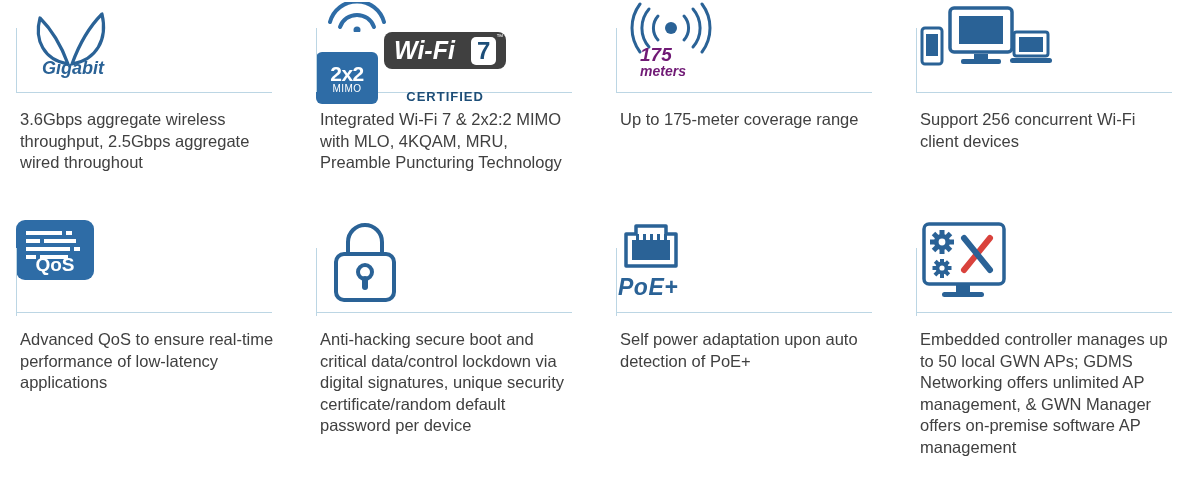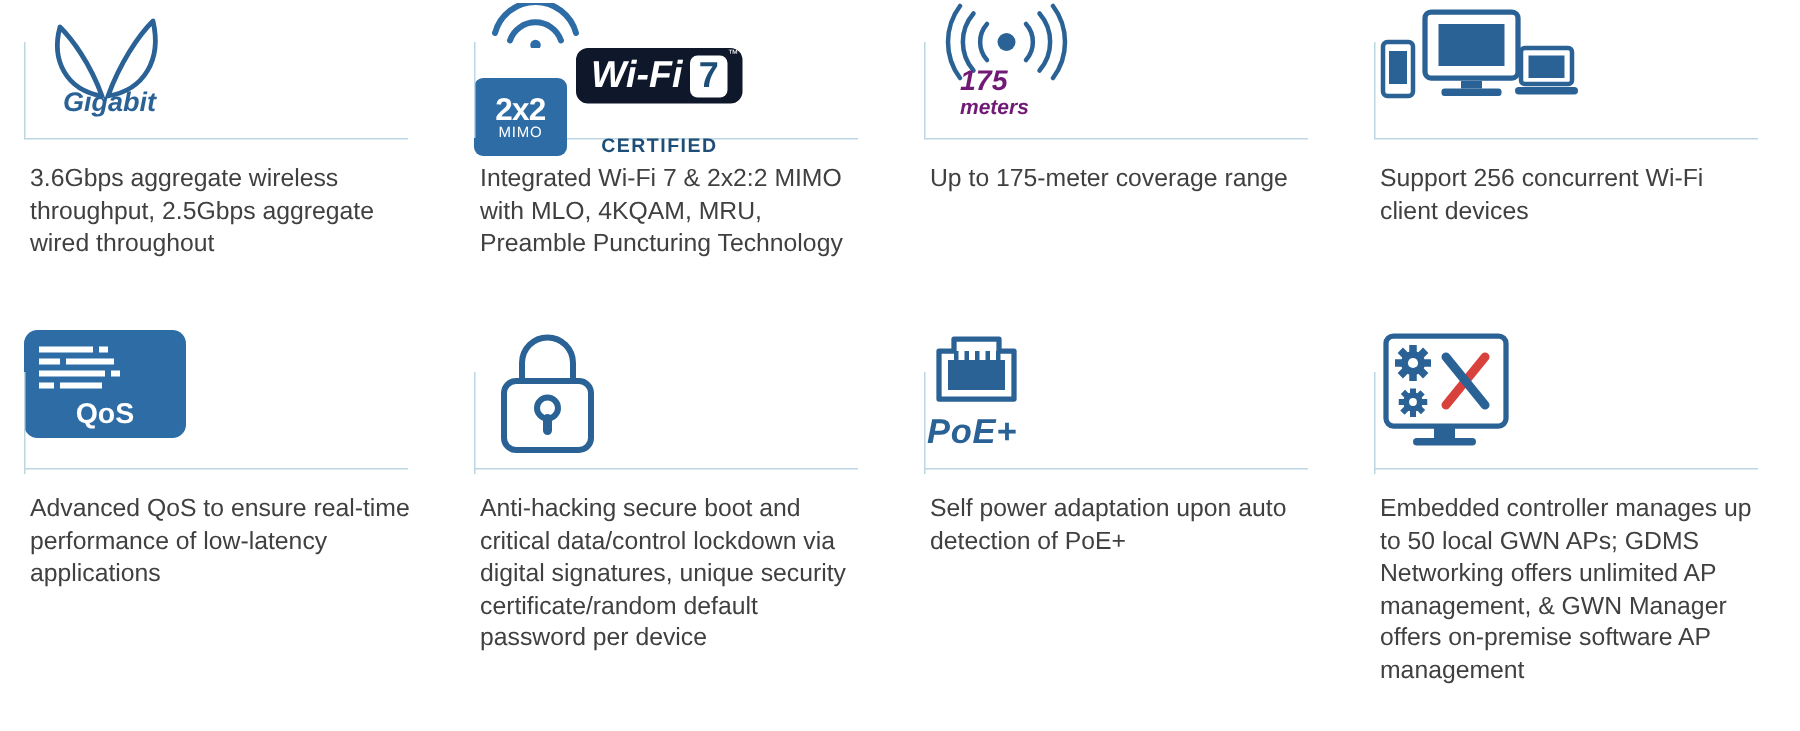--- a/index.html
+++ b/index.html
@@ -88,27 +88,27 @@
     color: #ffffff;
     display: flex;
     flex-direction: column;
     align-items: center;
     justify-content: center;
     line-height: 1;
   }
   .mimo-box .big { font-size: 21px; font-weight: bold; letter-spacing: -0.5px;}
   .mimo-box .small { font-size: 10px; margin-top: 0; letter-spacing: 0.5px;}
   .wifi7 {
-    background: #0f172a;
+    background: #404040;
     border-radius: 8px;
     color: #fff;
     padding: 4px 10px 4px 10px;
     display: flex;
     align-items: center;
-    gap: 5px;
+    gap: 16px;
     position: relative;
   }
   .wifi7 .w1 { font-size: 25px; font-weight: bold; font-style: italic; }
   .wifi7 .w7 {
     background: #ffffff;
     color: #1d4e78;
     font-size: 24px;
     font-weight: bold;
     border-radius: 5px;
     padding: 0 6px;
@@ -140,25 +140,24 @@
     font-style: italic;
     font-weight: bold;
     line-height: 17px;
   }
   .cov-text .n { font-size: 19px; }
   .cov-text .u { font-size: 14px; }
 
   
   .qos-box {
     width: 78px;
-    height: 72px;
+    height: 60px;
     background: #2e6ca6;
     border-radius: 9px;
     position: relative;
-    padding-left: 30px;
   }
   .qos-label {
     position: absolute;
     bottom: 4px;
     left: 0; right: 0;
     text-align: center;
     color: #fff;
     font-size: 19px;
     font-weight: bold;
   }

